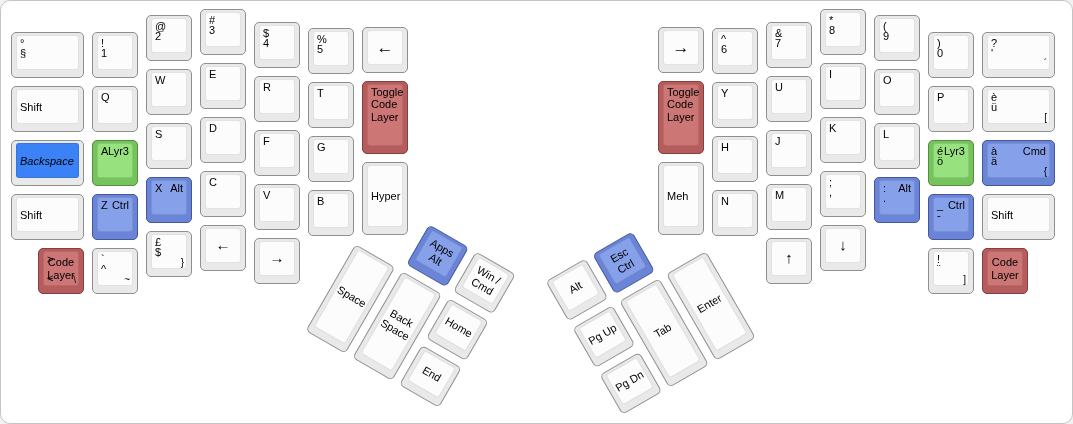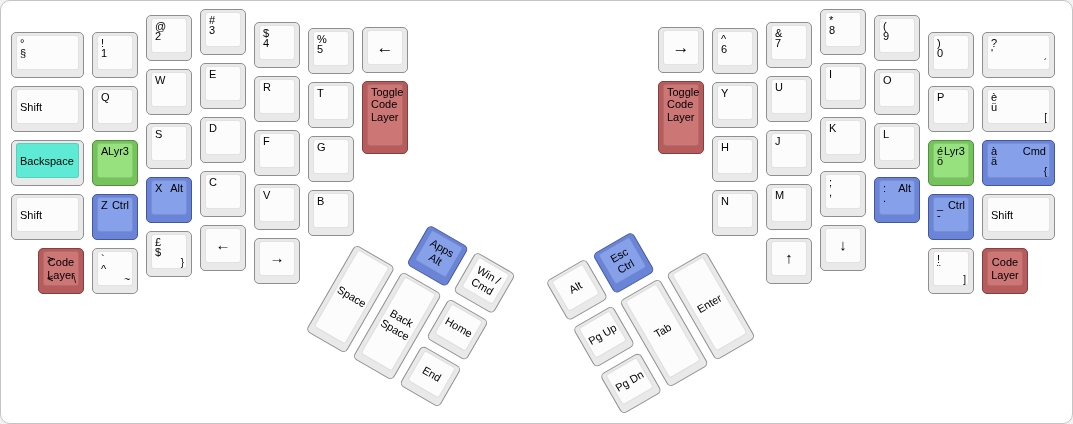--- a/index.html
+++ b/index.html
@@ -36,21 +36,21 @@
         <span class="leg leg-tl">°</span>
         <span class="leg leg-cl">§</span>
       </div>
     </div>
     <div class="key" style="left: 10px; top: 85px; width: 73px; height: 46px; background: rgb(233, 233, 233); border-color: rgb(143, 143, 143);">
       <div class="face" style="background: rgb(252, 252, 252);">
         <span class="leg leg-cl">Shift</span>
       </div>
     </div>
     <div class="key" style="left: 10px; top: 139px; width: 73px; height: 46px; background: rgb(233, 233, 233); border-color: rgb(143, 143, 143);">
-      <div class="face" style="background: #5eead4;">
+      <div class="face" style="background: #3b82f6; font-style: italic;">
         <span class="leg leg-cl">Backspace</span>
       </div>
     </div>
     <div class="key" style="left: 10px; top: 193px; width: 73px; height: 46px; background: rgb(233, 233, 233); border-color: rgb(143, 143, 143);">
       <div class="face" style="background: rgb(252, 252, 252);">
         <span class="leg leg-cl">Shift</span>
       </div>
     </div>
     <div class="key" style="left: 37px; top: 247px; width: 46px; height: 46px; background: rgb(182, 92, 92); border-color: rgb(131, 64, 63);">
       <div class="face" style="background: rgb(204, 118, 118);">
@@ -198,30 +198,40 @@
         <span class="leg leg-c arrow big">←</span>
       </div>
     </div>
     <div class="key" style="left: 361px; top: 80px; width: 46px; height: 73px; background: rgb(182, 92, 92); border-color: rgb(131, 64, 63);">
       <div class="face" style="background: rgb(204, 118, 118);">
         <span class="leg leg-tl">Toggle
 Code
 Layer</span>
       </div>
     </div>
+    <div class="key" style="left: 361px; top: 161px; width: 46px; height: 73px; background: rgb(233, 233, 233); border-color: rgb(143, 143, 143);">
+      <div class="face" style="background: rgb(252, 252, 252);">
+        <span class="leg leg-cl">Hyper</span>
+      </div>
+    </div>
     <div class="key" style="left: 657px; top: 26px; width: 46px; height: 46px; background: rgb(233, 233, 233); border-color: rgb(143, 143, 143);">
       <div class="face" style="background: rgb(252, 252, 252);">
         <span class="leg leg-c arrow big">→</span>
       </div>
     </div>
     <div class="key" style="left: 657px; top: 80px; width: 46px; height: 73px; background: rgb(182, 92, 92); border-color: rgb(131, 64, 63);">
       <div class="face" style="background: rgb(204, 118, 118);">
         <span class="leg leg-tl">Toggle
 Code
 Layer</span>
+      </div>
+    </div>
+    <div class="key" style="left: 657px; top: 161px; width: 46px; height: 73px; background: rgb(233, 233, 233); border-color: rgb(143, 143, 143);">
+      <div class="face" style="background: rgb(252, 252, 252);">
+        <span class="leg leg-cl">Meh</span>
       </div>
     </div>
     <div class="key" style="left: 711px; top: 27px; width: 46px; height: 46px; background: rgb(233, 233, 233); border-color: rgb(143, 143, 143);">
       <div class="face" style="background: rgb(252, 252, 252);">
         <span class="leg leg-tl">^</span>
         <span class="leg leg-cl">6</span>
       </div>
     </div>
     <div class="key" style="left: 711px; top: 81px; width: 46px; height: 46px; background: rgb(233, 233, 233); border-color: rgb(143, 143, 143);">
       <div class="face" style="background: rgb(252, 252, 252);">

